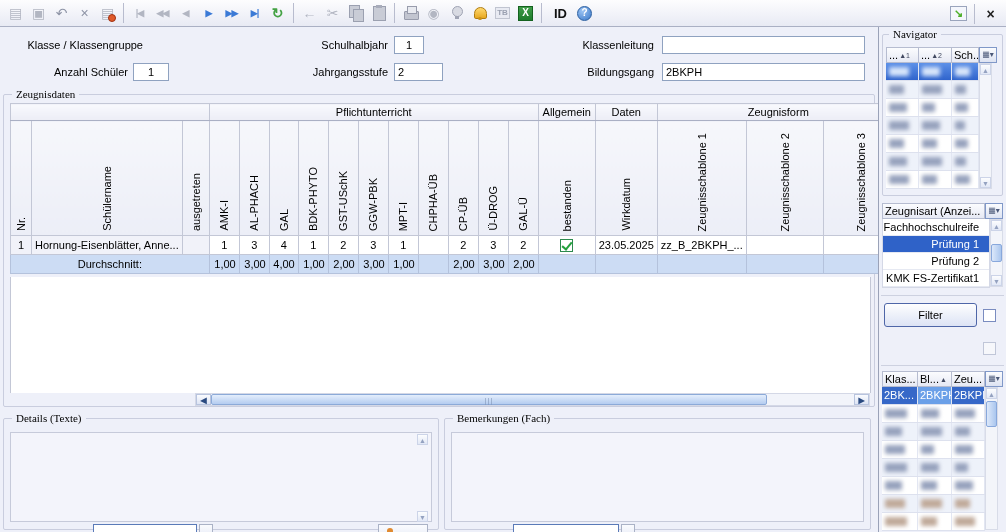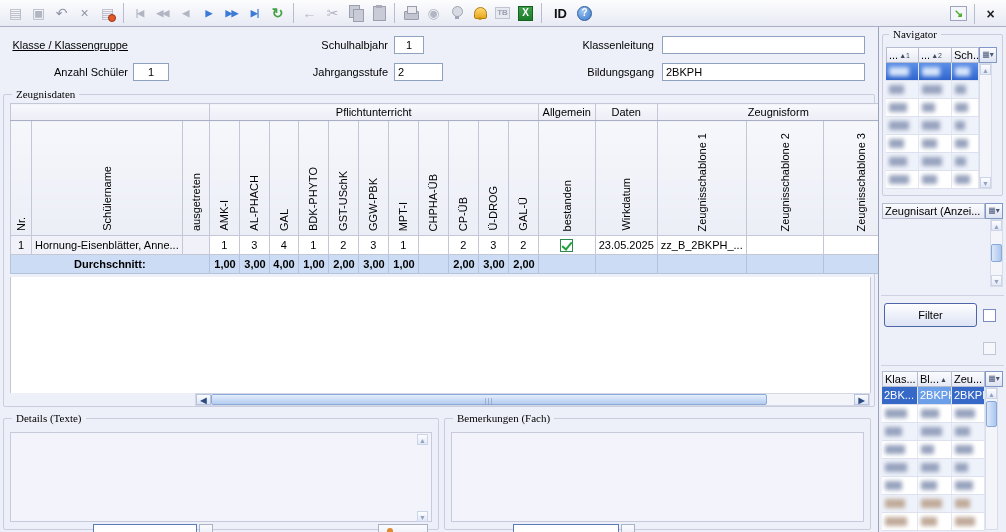--- a/index.html
+++ b/index.html
@@ -78,21 +78,21 @@
   .grid .grow th { height:17px; background:linear-gradient(#f8f9fd,#ecedf6);
                    border-bottom:1px solid #aab0c4; font-size:11px; }
   .grid .hrow th { height:115px; background:linear-gradient(#f6f7fb,#eceef7);
                    vertical-align:bottom; }
   .rot { writing-mode:vertical-rl; transform:rotate(180deg); margin:0 auto 4px auto;
          font-size:11px; line-height:12px; }
   .grid td { height:19px; background:#fff; padding:0 3px; }
   .grid td.shade { background:#f1f2f9; }
   .grid td.center { text-align:center; }
   .grid td.left { text-align:left; }
-  .grid tr.avg td { background:#ccdcf4; font-weight:bold; text-align:right;
+  .grid tr.avg td { background:#ccdcf4; font-weight:normal; text-align:right;
                     border-color:#b4c2dc; }
   .grid tr.avg td.albl { text-align:center; }
   .chk { width:13px; height:13px; border:1px solid #2d8a4e; background:#fff; margin:0 auto;
          position:relative; }
   .chk::after { content:""; position:absolute; left:3px; top:0px; width:4px; height:8px;
                 border-right:2px solid #23a03c; border-bottom:2px solid #23a03c;
                 transform:rotate(40deg); }
   .whitearea { position:absolute; background:#fff; border-left:1px solid #c3c7d6;
                border-right:1px solid #c3c7d6; }
   
@@ -239,21 +239,21 @@
       <button class="tbtn">
         <span class="gi d-winsw">↘</span>
       </button>
       <span class="tsep"></span>
       <button class="tbtn">
         <span class="gi closex">×</span>
       </button>
     </div>
   </div>
 
-  <span class="flabel" style="left:6px;top:39px;width:122px;text-decoration:underline;">Klasse / Klassengruppe</span>
+  <span class="flabel" style="left:21px;top:39px;width:122px;">Klasse / Klassengruppe</span>
   <span class="flabel" style="left:288px;top:39px;width:100px;">Schulhalbjahr</span>
   <input class="finput center" style="left: 394px; top: 36px; width: 30px;" readonly="" value="1">
   <span class="flabel" style="left:552px;top:39px;width:102px;">Klassenleitung</span>
   <input class="finput" style="left: 662px; top: 36px; width: 203px;" readonly="" value="">
   <span class="flabel" style="left:6px;top:66px;width:122px;">Anzahl Schüler</span>
   <input class="finput center" style="left: 133px; top: 63px; width: 36px;" readonly="" value="1">
   <span class="flabel" style="left:288px;top:66px;width:100px;">Jahrgangsstufe</span>
   <input class="finput" style="left: 394px; top: 63px; width: 49px;" readonly="" value="2">
   <span class="flabel" style="left:552px;top:66px;width:102px;">Bildungsgang</span>
   <input class="finput" style="left: 662px; top: 63px; width: 203px;" readonly="" value="2BKPH">
@@ -528,20 +528,26 @@
       <div class="va" style="top:0;">▲</div>
       <div class="va" style="bottom:0;">▼</div>
     </div>
 
     <div class="mini-h" style="left:3px;top:176px;">
       <div class="mc" style="width:103px;">
         <span>Zeugnisart (Anzei...</span>
       </div>
       <button class="gridbtn">▦▾</button>
     </div>
+    <div style="position:absolute;left:3px;top:192px;width:108px;border:1px solid #d4d8e6;border-top:0;" id="zlist">
+        <div class="zitem">Fachhochschulreife</div>
+        <div class="zitem sel">Prüfung 1</div>
+        <div class="zitem">Prüfung 2</div>
+        <div class="zitem">KMK FS-Zertifikat1</div>
+      </div>
     <div class="vs" style="left:111px;top:192px;height:68px;">
       <div class="va" style="top:0;">▲</div>
       <div class="vthumb" style="top:24px;height:18px;"></div>
       <div class="va" style="bottom:0;">▼</div>
     </div>
 
     <div class="sdiv" style="top:268px;"></div>
 
     <button class="sbtn" style="left:5px;top:276px;">Filter</button>
     <span class="cb" style="left:104px;top:282px;"></span>

